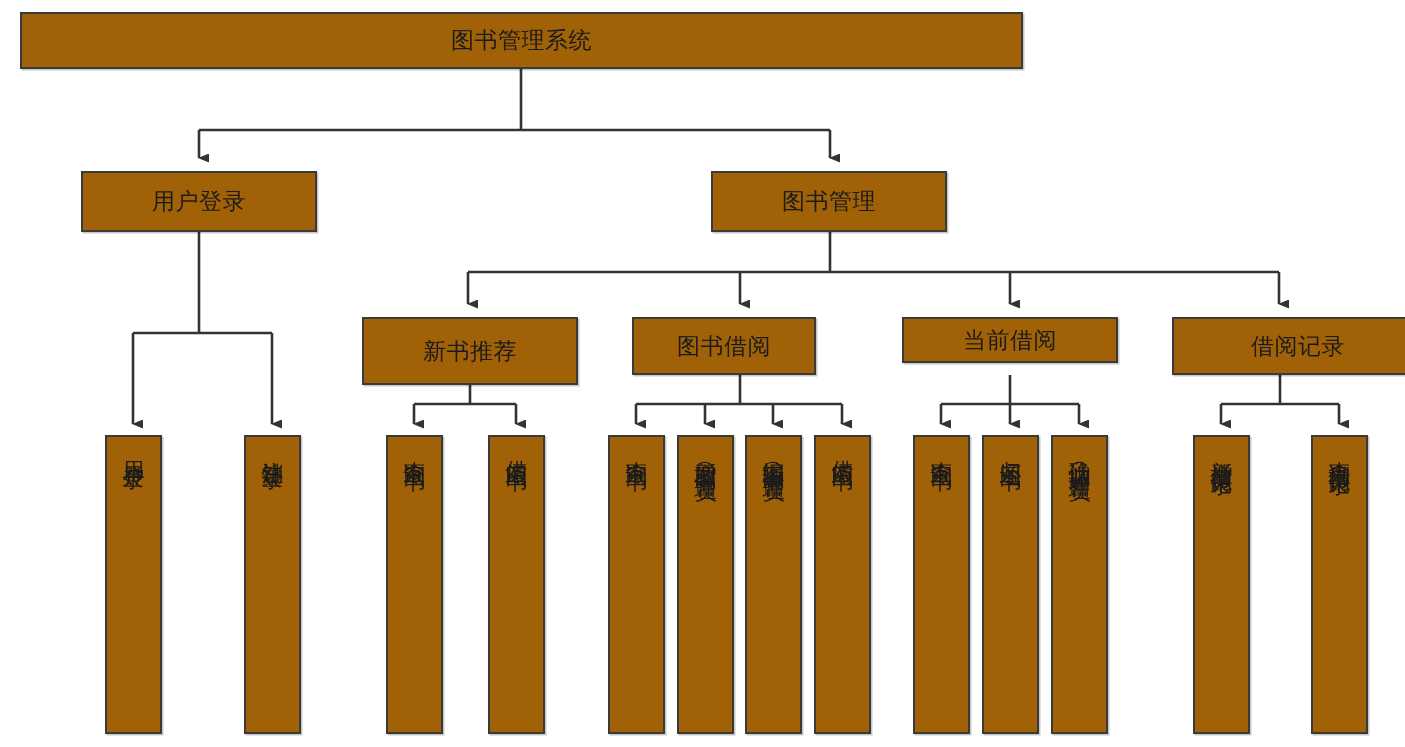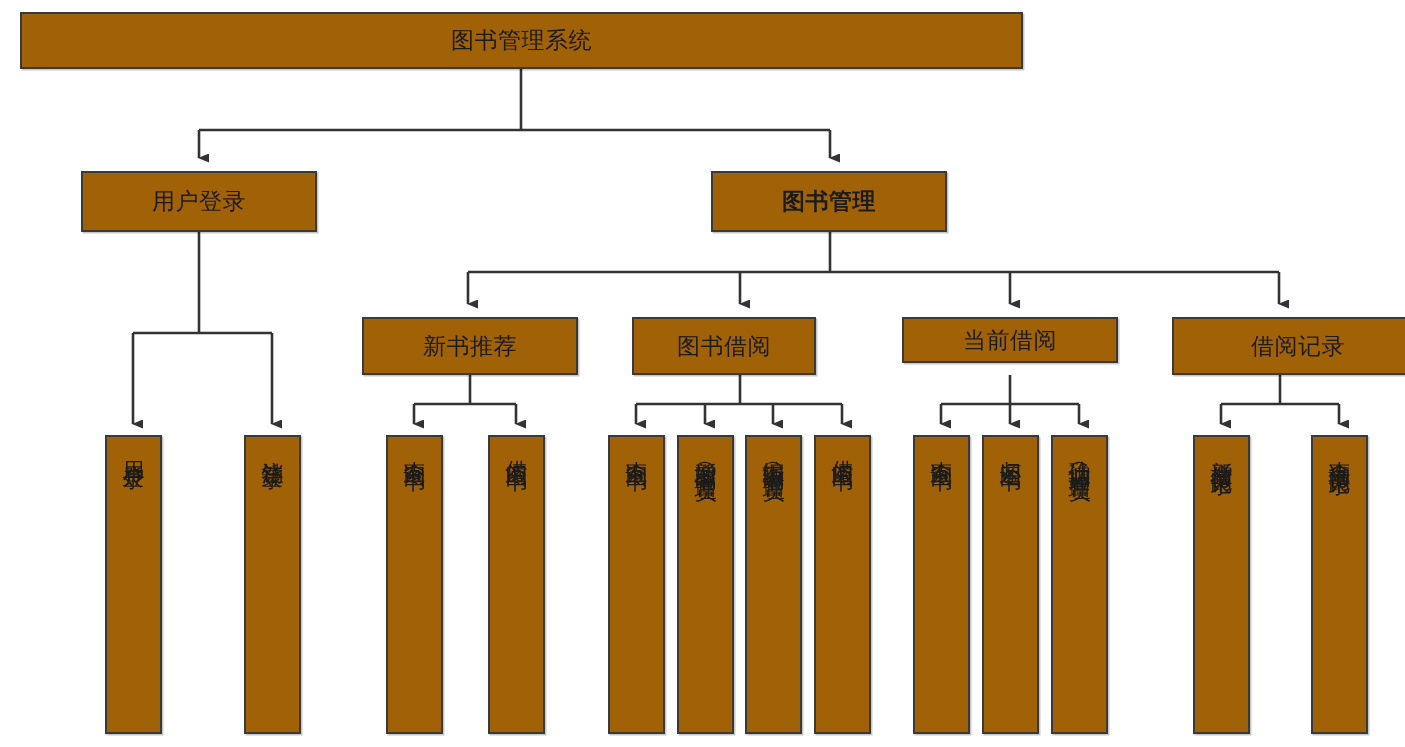--- a/index.html
+++ b/index.html
@@ -127,25 +127,25 @@
   </svg>
 
   <div class="node" style="left:20px; top:12px; width:1003px; height:57px;">
     <span class="node-label">图书管理系统</span>
   </div>
 
   <div class="node" style="left:81px; top:171px; width:236px; height:61px;">
     <span class="node-label">用户登录</span>
   </div>
 
-  <div class="node" style="left:711px; top:171px; width:236px; height:61px;font-weight:bold;">
+  <div class="node" style="left:711px; top:171px; width:236px; height:61px;">
     <span class="node-label">图书管理</span>
   </div>
 
-  <div class="node" style="left:362px; top:317px; width:216px; height:58px;">
+  <div class="node" style="left:362px; top:317px; width:216px; height:68px;">
     <span class="node-label">新书推荐</span>
   </div>
 
   <div class="node" style="left:632px; top:317px; width:184px; height:58px;">
     <span class="node-label">图书借阅</span>
   </div>
 
   <div class="node" style="left:902px; top:317px; width:216px; height:46px;">
     <span class="node-label">当前借阅</span>
   </div>

